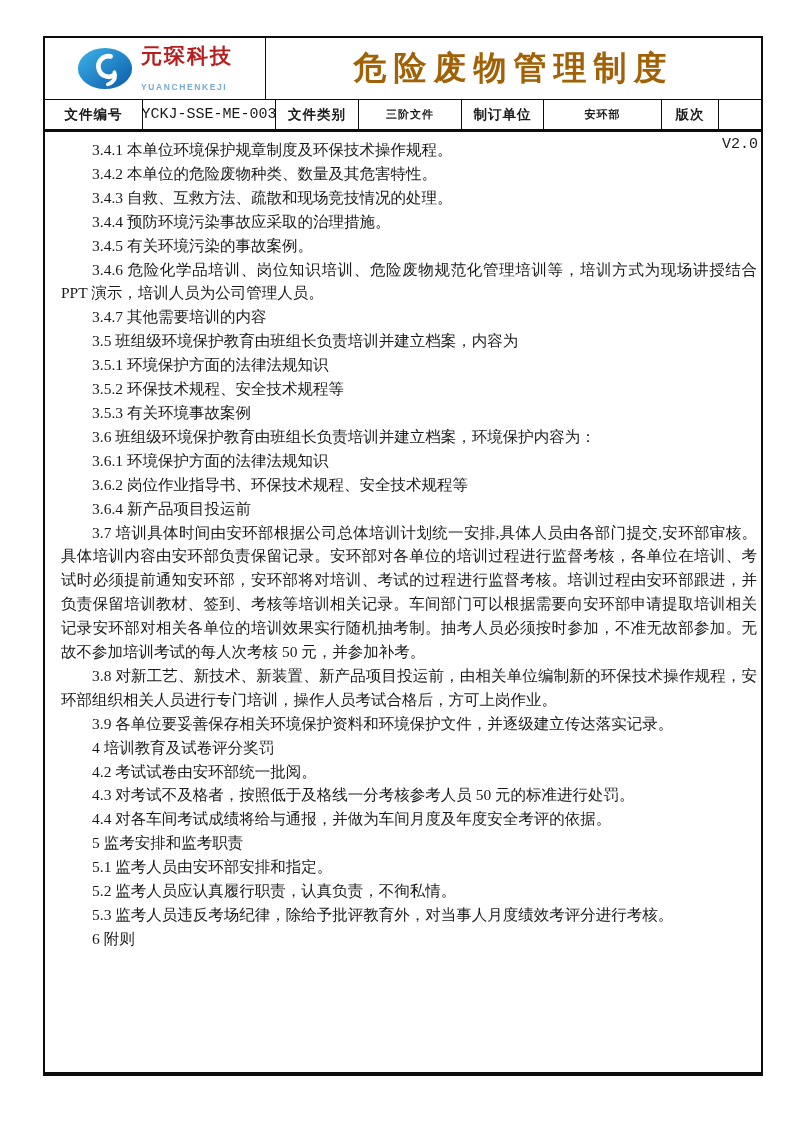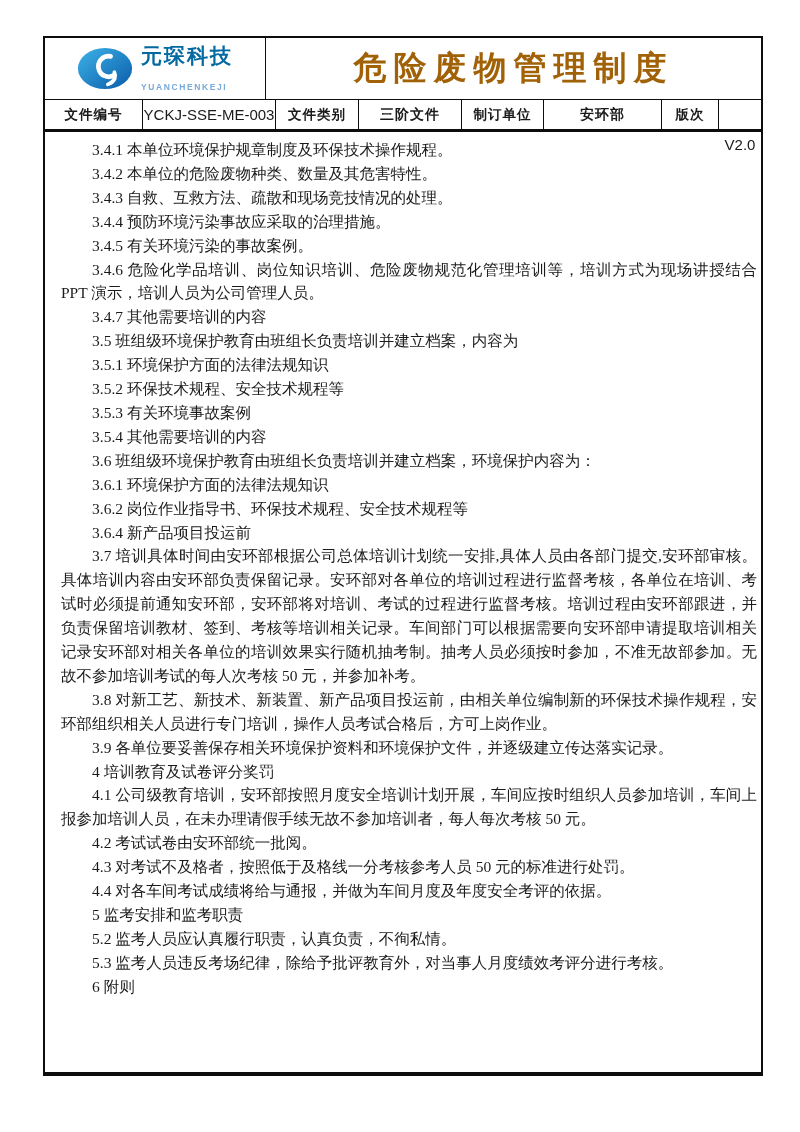--- a/index.html
+++ b/index.html
@@ -27,21 +27,21 @@
   .logo-cell {
     width: 221px;
     border-right: 1px solid #0d0d0d;
     display: flex; align-items: center; justify-content: center;
     gap: 8px;
   }
   .logo-text { display: flex; flex-direction: column; line-height: 1; }
   .company-cn {
     font-family: "Liberation Sans", sans-serif;
     font-weight: bold; font-size: 21px; letter-spacing: 2px;
-    color: #0369a1;
+    color: #b91c1c;
   }
   .company-en {
     font-family: "Liberation Sans", sans-serif;
     font-weight: bold; font-size: 8.5px; letter-spacing: 1.6px;
     color: #79a9d6; margin-top: 17px;
   }
   .title-cell {
     flex: 1;
     display: flex; align-items: center; justify-content: center;
   }
@@ -61,26 +61,26 @@
     border-right: 1px solid #0d0d0d;
     height: 100%;
     overflow: hidden; white-space: nowrap;
   }
   .meta-cell:last-child { border-right: none; }
   .meta-label {
     font-family: "Liberation Serif", serif;
     font-size: 13.5px; font-weight: 600; letter-spacing: 1px;
   }
   .meta-value-sans {
-    font-family: Liberation Sans, sans-serif;
+    font-family: Liberation Mono, monospace;
     font-size: 15px;
   }
   .meta-value-serif {
     font-family: "Liberation Serif", serif;
-    font-size: 14px; font-weight: 600; letter-spacing: 1px;
+    font-size: 11px; font-weight: 600; letter-spacing: 1px;
   }
   .w1 { width: 98px; }
   .w2 { width: 133px; }
   .w3 { width: 83px; }
   .w4 { width: 103px; }
   .w5 { width: 82px; }
   .w6 { width: 118px; }
   .w7 { width: 57px; }
   .w8 { flex: 1; margin-top: 30px; }
   
@@ -139,32 +139,31 @@
       <p>3.4.2 本单位的危险废物种类、数量及其危害特性。</p>
       <p>3.4.3 自救、互救方法、疏散和现场竞技情况的处理。</p>
       <p>3.4.4 预防环境污染事故应采取的治理措施。</p>
       <p>3.4.5 有关环境污染的事故案例。</p>
       <p>3.4.6 危险化学品培训、岗位知识培训、危险废物规范化管理培训等，培训方式为现场讲授结合 PPT 演示，培训人员为公司管理人员。</p>
       <p>3.4.7 其他需要培训的内容</p>
       <p>3.5 班组级环境保护教育由班组长负责培训并建立档案，内容为</p>
       <p>3.5.1 环境保护方面的法律法规知识</p>
       <p>3.5.2 环保技术规程、安全技术规程等</p>
       <p>3.5.3 有关环境事故案例</p>
-      <p>3.5.4 其他需要培训的内容</p>
       <p>3.6 班组级环境保护教育由班组长负责培训并建立档案，环境保护内容为：</p>
       <p>3.6.1 环境保护方面的法律法规知识</p>
       <p>3.6.2 岗位作业指导书、环保技术规程、安全技术规程等</p>
       <p>3.6.4 新产品项目投运前</p>
       <p>3.7 培训具体时间由安环部根据公司总体培训计划统一安排,具体人员由各部门提交,安环部审核。具体培训内容由安环部负责保留记录。安环部对各单位的培训过程进行监督考核，各单位在培训、考试时必须提前通知安环部，安环部将对培训、考试的过程进行监督考核。培训过程由安环部跟进，并负责保留培训教材、签到、考核等培训相关记录。车间部门可以根据需要向安环部申请提取培训相关记录安环部对相关各单位的培训效果实行随机抽考制。抽考人员必须按时参加，不准无故部参加。无故不参加培训考试的每人次考核 50 元，并参加补考。</p>
       <p>3.8 对新工艺、新技术、新装置、新产品项目投运前，由相关单位编制新的环保技术操作规程，安环部组织相关人员进行专门培训，操作人员考试合格后，方可上岗作业。</p>
       <p>3.9 各单位要妥善保存相关环境保护资料和环境保护文件，并逐级建立传达落实记录。</p>
       <p>4 培训教育及试卷评分奖罚</p>
-      <p>4.1 公司级教育培训，安环部按照月度安全培训计划开展，车间应按时组织人员参加培训，车间上报参加培训人员，在未办理请假手续无故不参加培训者，每人每次考核 50 元。</p>
       <p>4.2 考试试卷由安环部统一批阅。</p>
       <p>4.3 对考试不及格者，按照低于及格线一分考核参考人员 50 元的标准进行处罚。</p>
       <p>4.4 对各车间考试成绩将给与通报，并做为车间月度及年度安全考评的依据。</p>
       <p>5 监考安排和监考职责</p>
+      <p>5.1 监考人员由安环部安排和指定。</p>
       <p>5.2 监考人员应认真履行职责，认真负责，不徇私情。</p>
       <p>5.3 监考人员违反考场纪律，除给予批评教育外，对当事人月度绩效考评分进行考核。</p>
       <p>6 附则</p>
     </div>
 
 </div>
 
 </body></html>

